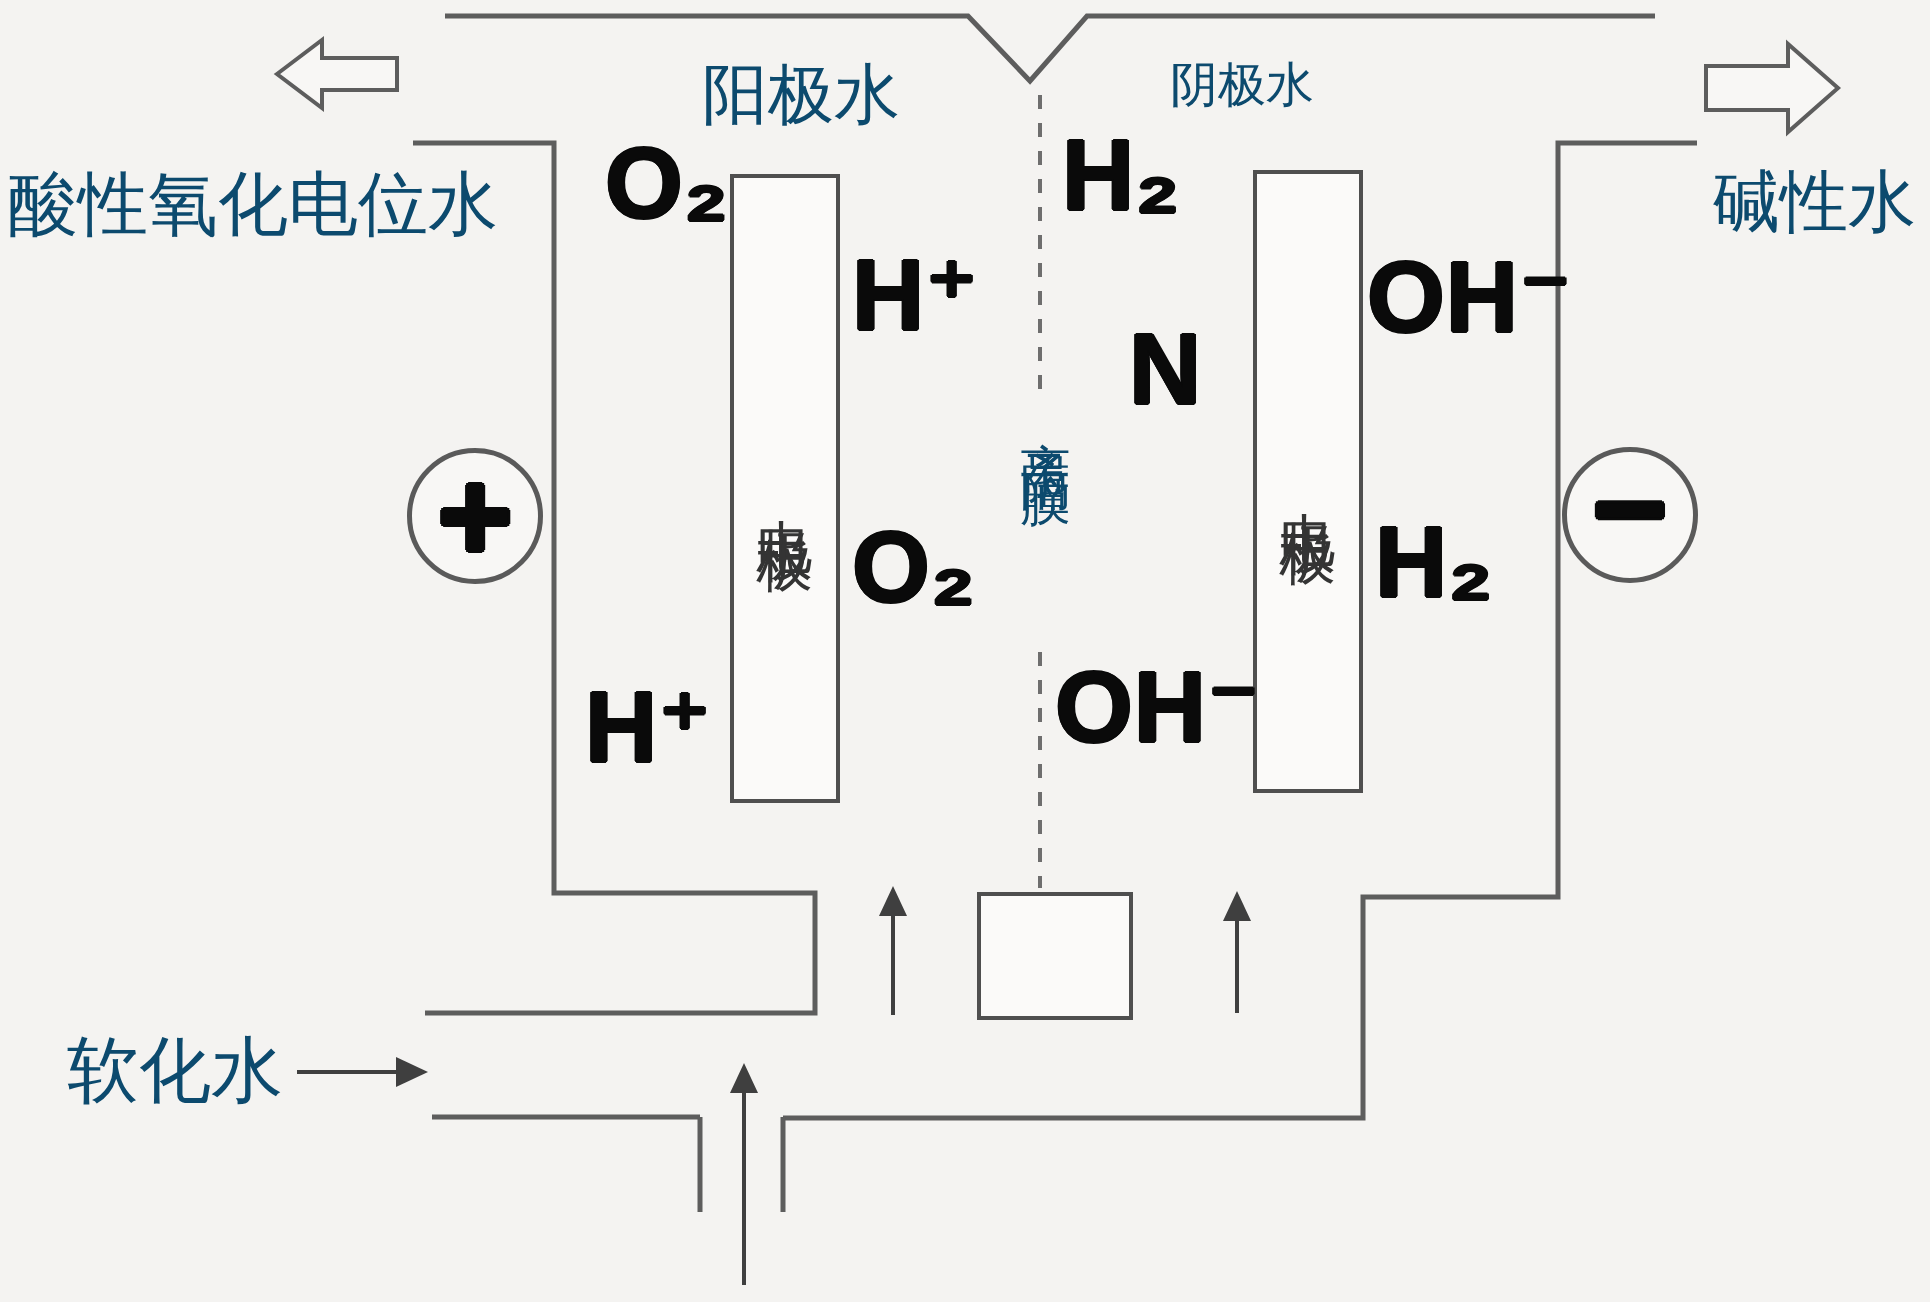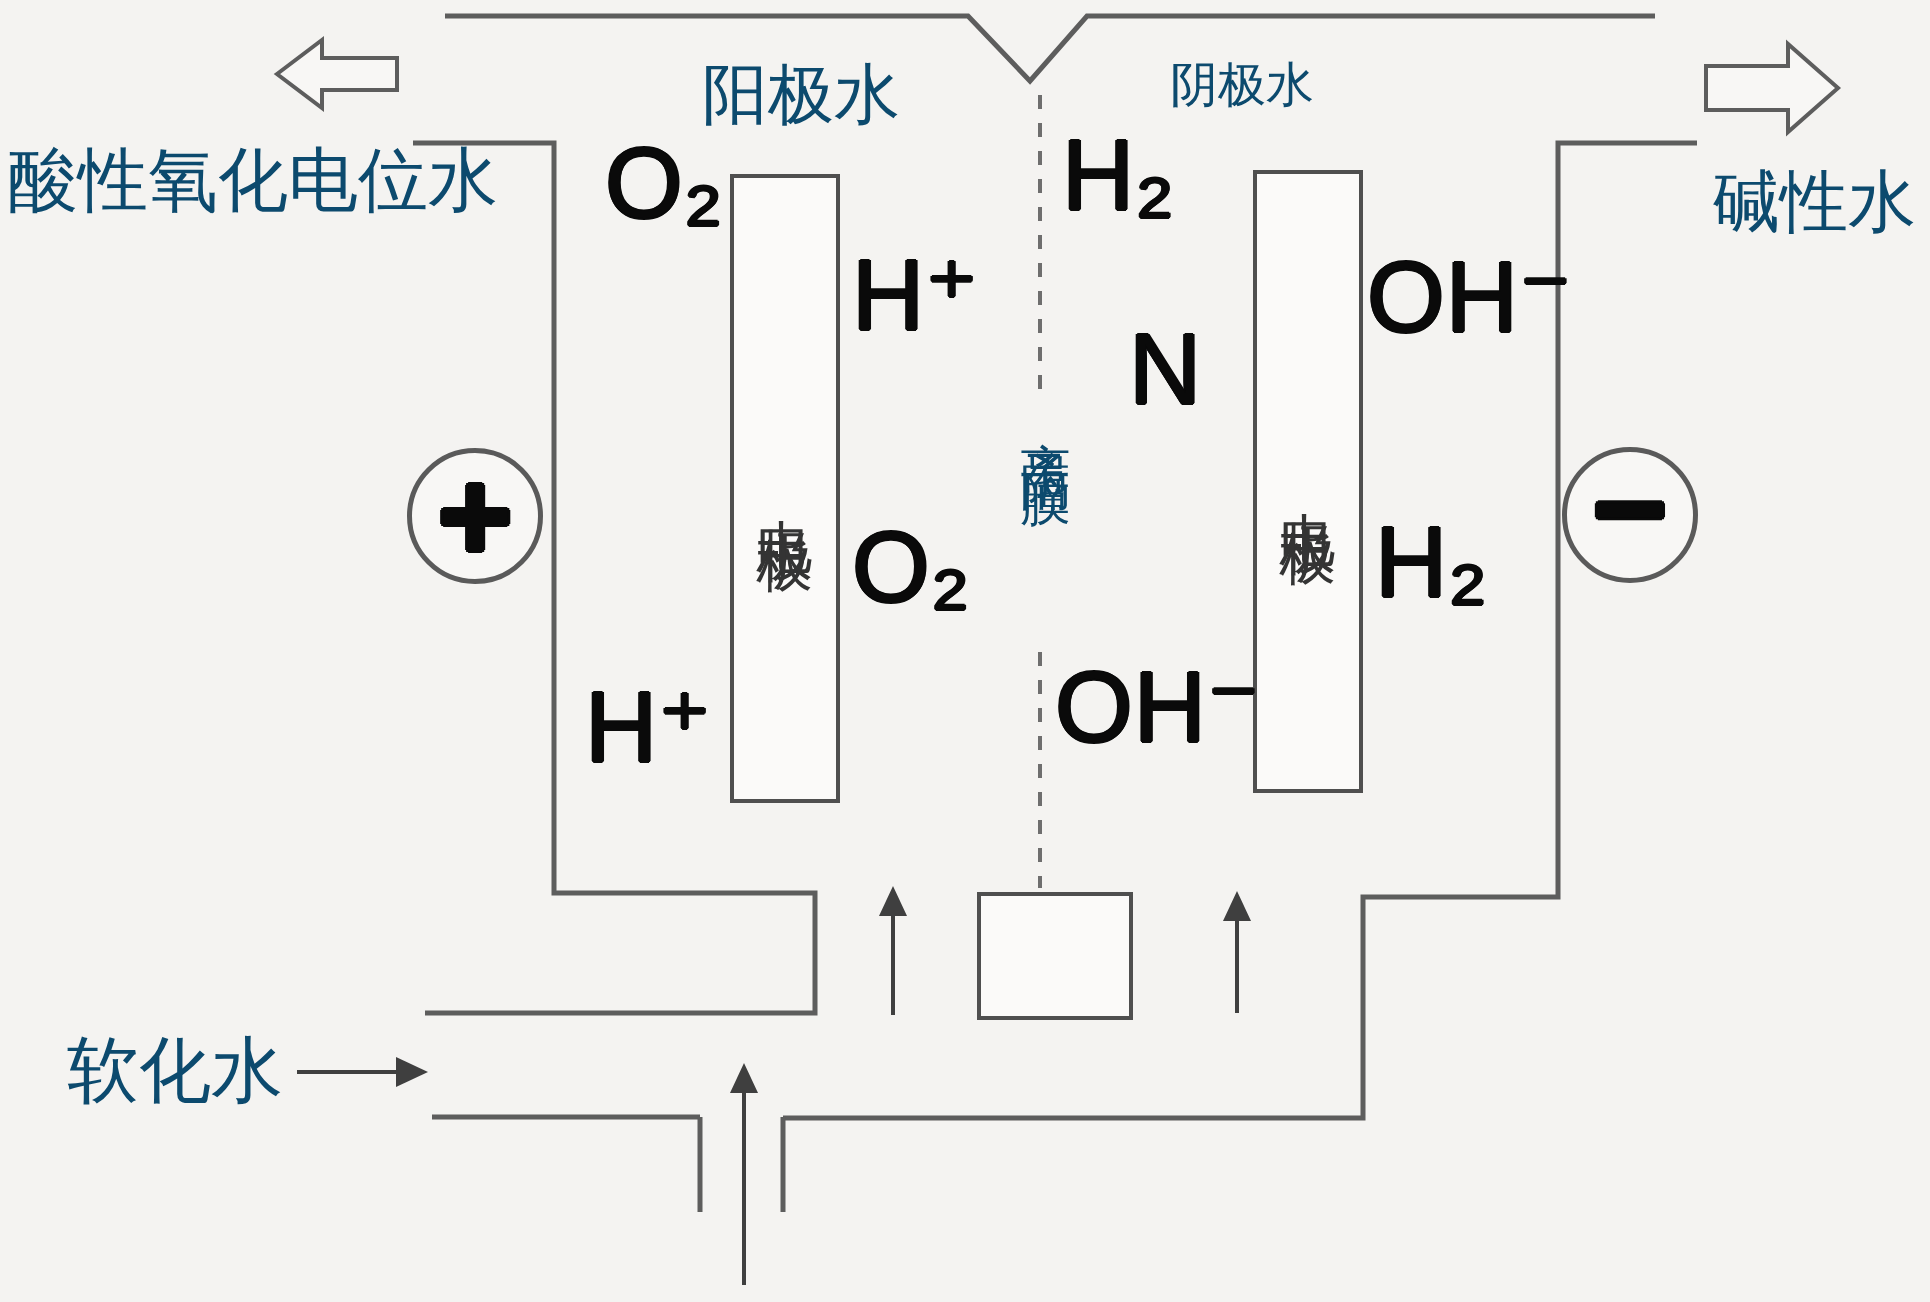--- a/index.html
+++ b/index.html
@@ -15,21 +15,21 @@
   
   .lbl{
     position:absolute;
     color:#0c4a6e;
     line-height:1.05;
     white-space:nowrap;
   }
   .species{
     position:absolute;
     color:#0a0a0a;
-    font-weight:400;
+    font-weight:700;
     font-size:100px;
     line-height:1;
     letter-spacing:1px;
     text-shadow:1.5px 0 currentColor,-1.5px 0 currentColor,0 1.5px currentColor,
                 0 -1.5px currentColor,1px 1px currentColor,-1px 1px currentColor;
   }
   .vert{
     writing-mode:vertical-rl;
     text-orientation:upright;
   }
@@ -121,21 +121,21 @@
 
   <div class="small-box"></div>
 
   <div class="terminal pos" style="left:407px;top:448px;">
     <span>+</span>
   </div>
   <div class="terminal neg" style="left:1562px;top:447px;">
     <span>−</span>
   </div>
 
-  <div class="lbl" style="left:8px;top:144px;font-size:70px;">酸性氧化电位水</div>
+  <div class="lbl" style="left:8px;top:168px;font-size:70px;">酸性氧化电位水</div>
   <div class="lbl" style="left:1712px;top:166px;font-size:68px;text-align:right;">碱性水</div>
   <div class="lbl" style="left:702px;top:60px;font-size:66px;">阳极水</div>
   <div class="lbl" style="left:1170px;top:60px;font-size:48px;">阴极水</div>
   <div class="lbl" style="left:67px;top:1034px;font-size:72px;font-family:Liberation Serif, serif;">软化水</div>
   <div class="lbl vert" style="left:1008px;top:402px;width:64px;font-size:50px;letter-spacing:12px;text-align:center;">离子隔膜</div>
 
   <div class="species" style="left:605px;top:132px;">O₂</div>
   <div class="species" style="left:852px;top:244px;">H⁺</div>
   <div class="species" style="left:852px;top:516px;">O₂</div>
   <div class="species" style="left:585px;top:676px;">H⁺</div>

